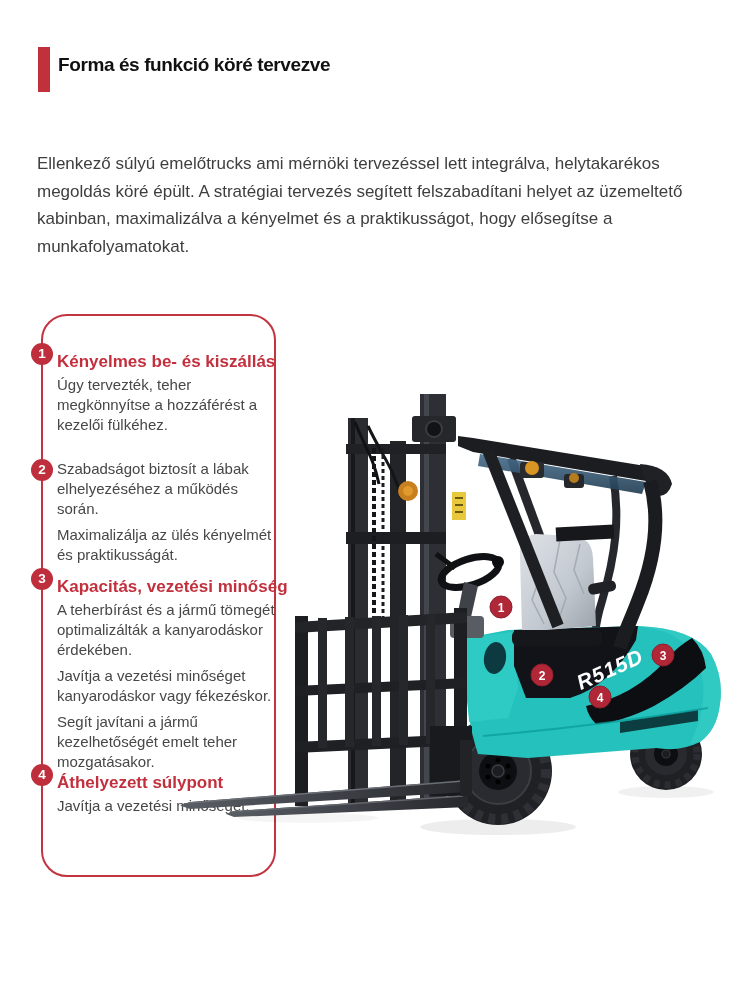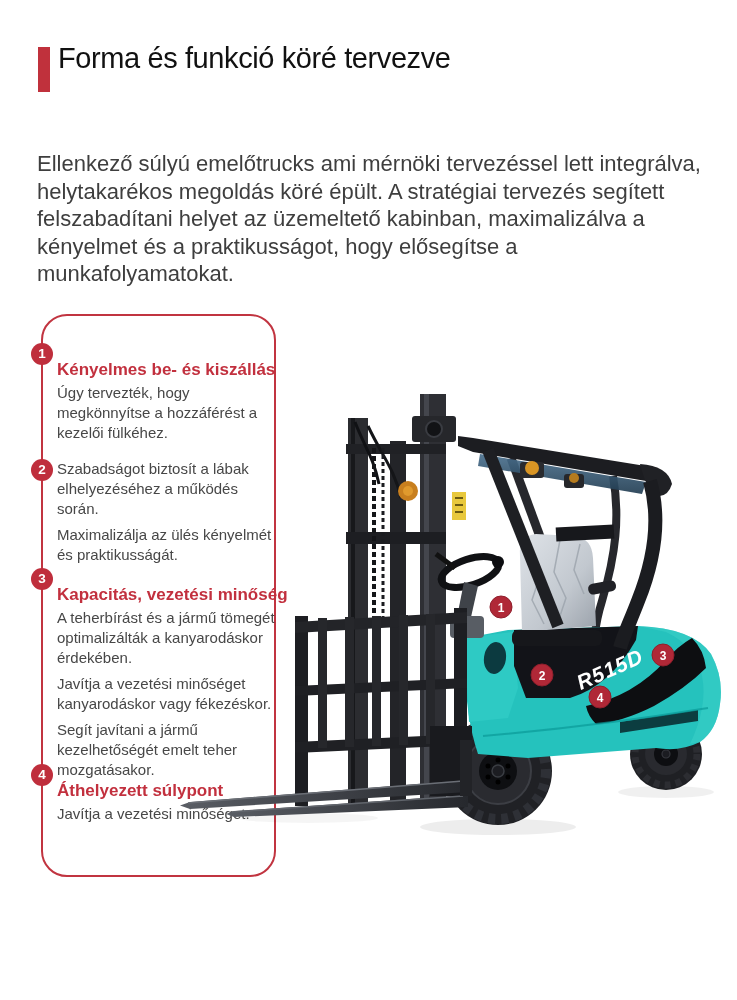--- a/index.html
+++ b/index.html
@@ -1,29 +1,29 @@
 <!DOCTYPE html>
 <html><head>
 <meta charset="utf-8">
 <style>
   html,body{margin:0;padding:0;background:#fff;}
   .page{position:relative;width:737px;height:1000px;background:#fff;overflow:hidden;
         font-family:"Liberation Sans", sans-serif;}
   
   .accent-bar{position:absolute;left:38px;top:47px;width:12px;height:45px;background:#c0313c;}
-  .page-title{position:absolute;left:58px;top:42px;margin:0;font-size:29px;font-weight:400;
+  .page-title{position:absolute;left:58px;top:54px;margin:0;font-size:19px;font-weight:700;
               color:#111;letter-spacing:-0.4px;}
   
-  .intro{position:absolute;left:37px;top:150px;width:672px;margin:0;font-size:22px;
+  .intro{position:absolute;left:37px;top:150px;width:672px;margin:0;font-size:17px;
          line-height:27.5px;color:#3e3e3e;}
   
   .feature-box{position:absolute;left:41px;top:314px;width:235px;height:563px;
                border:2px solid #c13440;border-radius:26px;box-sizing:border-box;z-index:1;}
   .feature-item{position:absolute;left:14px;width:218px;}
-  .feature-item h2{margin:16px 0 2px 0;font-size:17px;line-height:22px;font-weight:700;
+  .feature-item h2{margin:8px 0 2px 0;font-size:17px;line-height:22px;font-weight:700;
                    color:#c2303e;white-space:nowrap;}
   .feature-item p{margin:0 0 6px 0;font-size:15px;line-height:20px;color:#474747;}
   .item-1{top:27px;} .item-2{top:143px;} .item-3{top:252px;} .item-4{top:448px;}
   .num-badge{position:absolute;left:-26px;top:0;width:22px;height:22px;border-radius:50%;
              background:#bf2e3c;color:#fff;font-size:13.5px;font-weight:700;text-align:center;
              line-height:22px;}
   
   .forklift-figure{position:absolute;left:168px;top:386px;width:564px;height:460px;margin:0;z-index:2;}
   .forklift-figure svg{display:block;width:100%;height:100%;}
   .model-text{font-family:"Liberation Sans", sans-serif;font-weight:700;font-style:italic;
@@ -38,21 +38,21 @@
   <span class="accent-bar"></span>
   <h1 class="page-title">Forma és funkció köré tervezve</h1>
 
   <p class="intro">Ellenkező súlyú emelőtrucks ami mérnöki tervezéssel lett integrálva, helytakarékos megoldás köré épült. A stratégiai tervezés segített felszabadítani helyet az üzemeltető kabinban, maximalizálva a kényelmet és a praktikusságot, hogy elősegítse a munkafolyamatokat.</p>
 
   <section class="feature-box">
 
     <article class="feature-item item-1">
       <span class="num-badge">1</span>
       <h2>Kényelmes be- és kiszállás</h2>
-      <p>Úgy tervezték, hogy megkönnyítse a hozzáférést a kezelői fülkéhez.</p>
+      <p>Úgy tervezték, teher megkönnyítse a hozzáférést a kezelői fülkéhez.</p>
     </article>
 
     <article class="feature-item item-2">
       <span class="num-badge">2</span>
       <p>Szabadságot biztosít a lábak elhelyezéséhez a működés során.</p>
       <p>Maximalizálja az ülés kényelmét és praktikusságát.</p>
     </article>
 
     <article class="feature-item item-3">
       <span class="num-badge">3</span>

